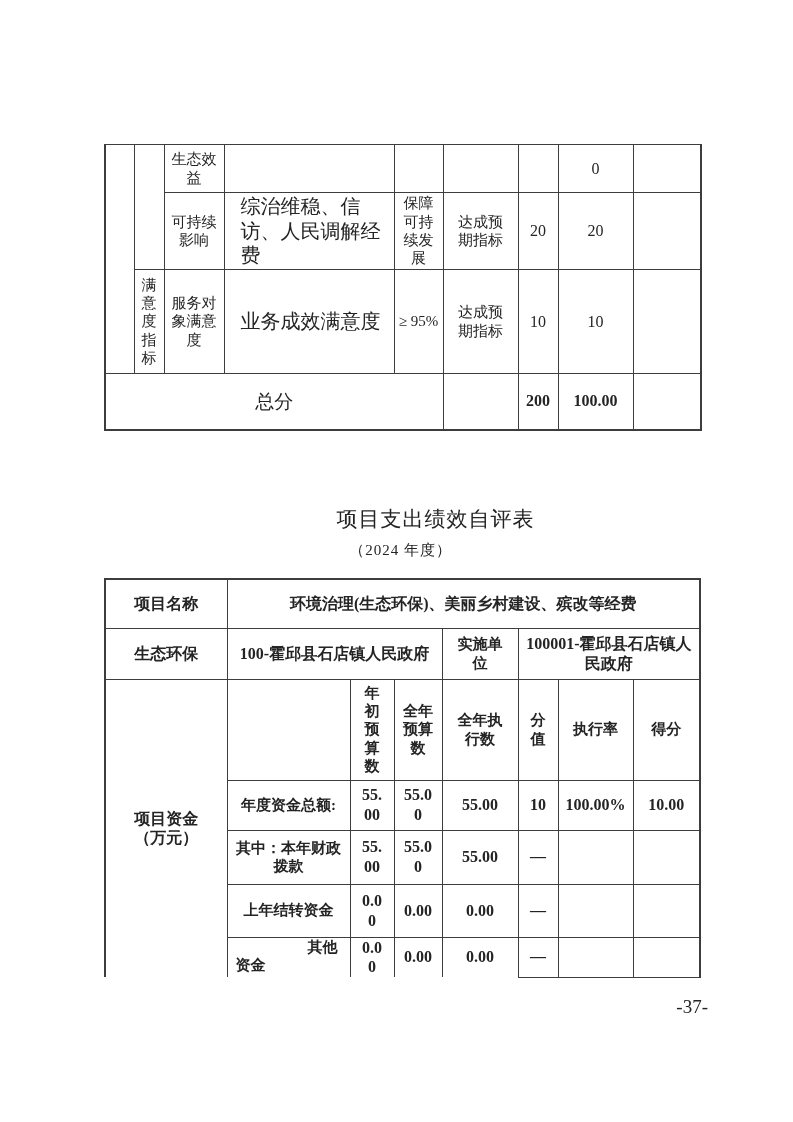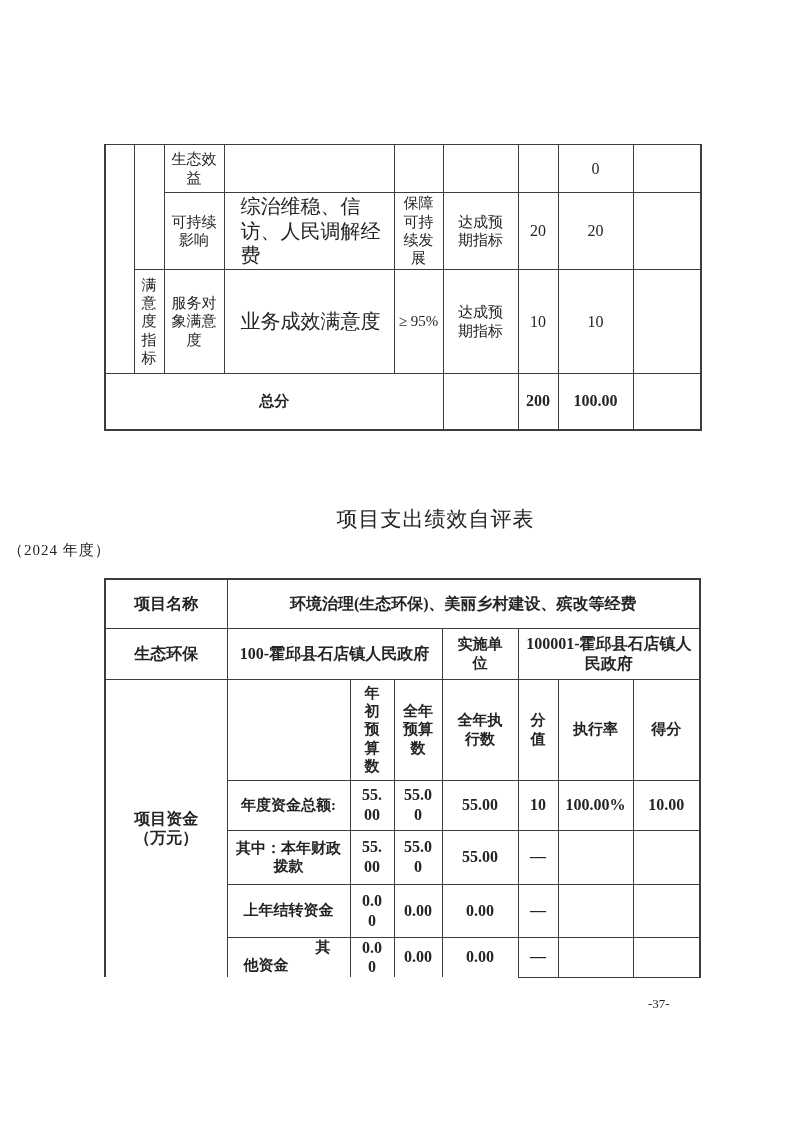--- a/index.html
+++ b/index.html
@@ -31,45 +31,45 @@
   }
   
   .t1{top:144px;width:596px;border:2px solid var(--line);border-top:1px solid var(--line);}
   
   .t2{top:578px;width:595px;border:2px solid var(--line);border-bottom:none;font-weight:bold;}
   .h47{height:48px}.h77{height:77px}.h104{height:104px}.h56{height:56px}
   .h49{height:49px}.h51{height:51px}.h101{height:101px}.h50{height:50px}
   .h54{height:54px}.h53{height:53px}.h40{height:40px}
   .desc{text-align:left;font-size:20px;padding:0 1px 0 16px;}
   .bold{font-weight:bold;}
-  .total-label{font-size:15px;font-weight:bold;}
+  .total-label{font-size:19px;font-weight:normal;}
   .sm{font-size:15px;}
   .cw{margin:0 auto;}
   .cw16{width:17px;}
   .cw17{width:18px;}
   .cw34{width:34px;}
   .cw48{width:49px;}
   .colc{padding:0 9px;word-break:break-all;}
   .cold{padding:0 7px;word-break:break-all;}
   .cut{border-bottom:none;}
   .pre{white-space:pre-line;}
   .nowrap{white-space:nowrap;overflow:hidden;}
-  .other-label{text-align:left;text-indent:72px;padding:0 6px 2px 16px;}
+  .other-label{text-align:left;text-indent:72px;padding:0 6px 2px 8px;}
   .doc-title{
     position:absolute;left:4px;top:505px;width:100%;
     text-align:center;font-size:21px;letter-spacing:1px;
     text-indent:70px; 
   }
   .doc-subtitle{
     position:absolute;left:0;top:541px;width:100%;
-    font-size:15px;letter-spacing:1px;text-indent:8px;
+    text-align:center;font-size:15px;letter-spacing:1px;text-indent:8px;
   }
   .page-number{
     position:absolute;left:648px;top:996px;width:60px;
-    text-align:left;font-size:13px;
+    text-align:right;font-size:19px;
   }
 </style>
 </head>
 <body>
 
 <div class="page">
 
   <table class="t1">
     <colgroup>
       <col style="width:29px">

